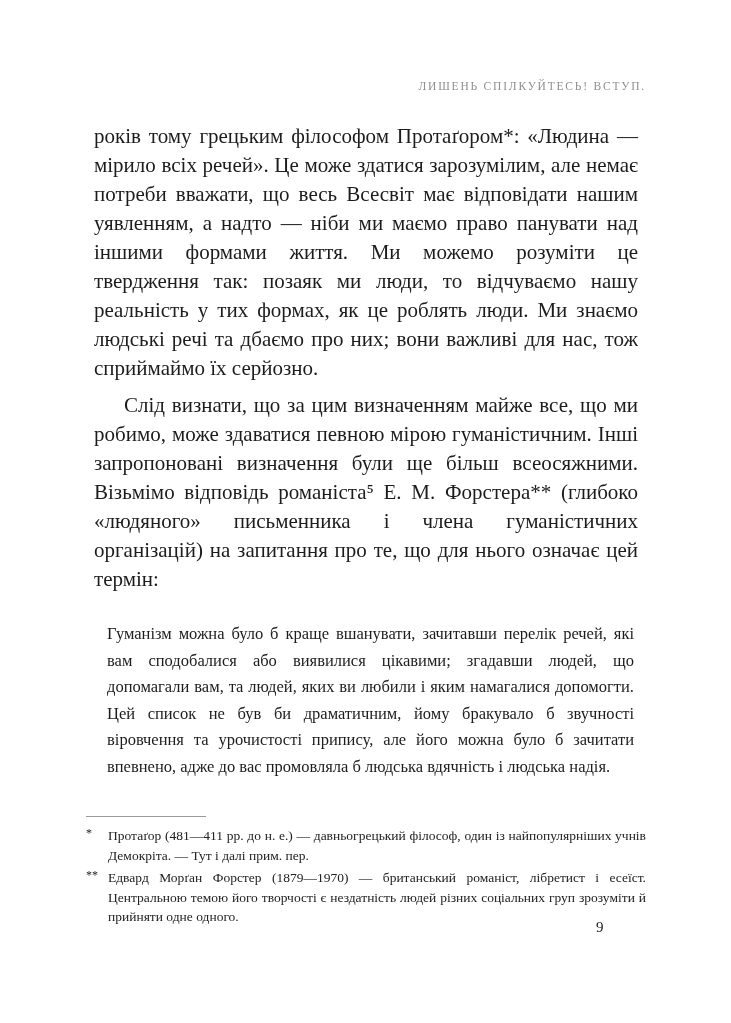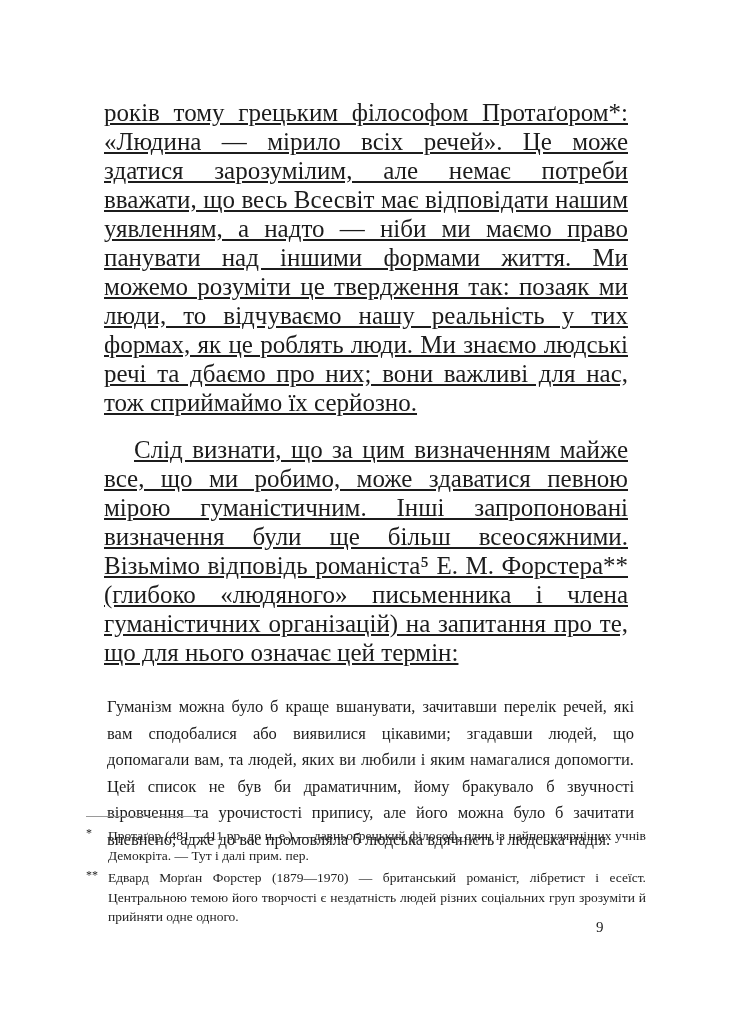--- a/index.html
+++ b/index.html
@@ -20,25 +20,24 @@
   }
   .running-head {
     text-align: right;
     font-size: 11.5px;
     letter-spacing: 1.8px;
     color: #8f8f8f;
     margin: 0 0 30px 0;
     font-weight: normal;
   }
   .body-text p {
-    font-size: 25px;
+    font-size: 21px;
     line-height: 29px;
     text-align: justify;
-    margin: 18px;
-    text-decoration: underline;
+    margin: 8px;
   }
   .body-text p.indent {
     text-indent: 30px;
   }
   .quote {
     margin: 27px 12px 26px 21px;
     font-size: 16.5px;
     line-height: 26.5px;
     text-align: justify;
   }
@@ -77,20 +76,21 @@
     top: 919px;
     font-size: 15px;
     color: #1c1c1c;
   }
 </style>
 </head>
 <body>
 
 <div class="page">
 
+  <h6 class="running-head">ЛИШЕНЬ СПІЛКУЙТЕСЬ! ВСТУП.</h6>
 
   <div class="body-text">
 
     <p>років тому грецьким філософом Протаґором*: «Людина — мірило всіх речей». Це може здатися зарозумілим, але немає потреби вважати, що весь Всесвіт має відповідати нашим уявленням, а надто — ніби ми маємо право панувати над іншими формами життя. Ми можемо розуміти це твердження так: позаяк ми люди, то відчуваємо нашу реальність у тих формах, як це роблять люди. Ми знаємо людські речі та дбаємо про них; вони важливі для нас, тож сприймаймо їх серйозно.</p>
 
     <p class="indent">Слід визнати, що за цим визначенням майже все, що ми робимо, може здаватися певною мірою гуманістичним. Інші запропоновані визначення були ще більш всеосяжними. Візьмімо відповідь романіста⁵ Е. М. Форстера** (глибоко «людяного» письменника і члена гуманістичних організацій) на запитання про те, що для нього означає цей термін:</p>
 
     <div class="quote">Гуманізм можна було б краще вшанувати, зачитавши перелік речей, які вам сподобалися або виявилися цікавими; згадавши людей, що допомагали вам, та людей, яких ви любили і яким намагалися допомогти. Цей список не був би драматичним, йому бракувало б звучності віровчення та урочистості припису, але його можна було б зачитати впевнено, адже до вас промовляла б людська вдячність і людська надія.</div>
 
 

